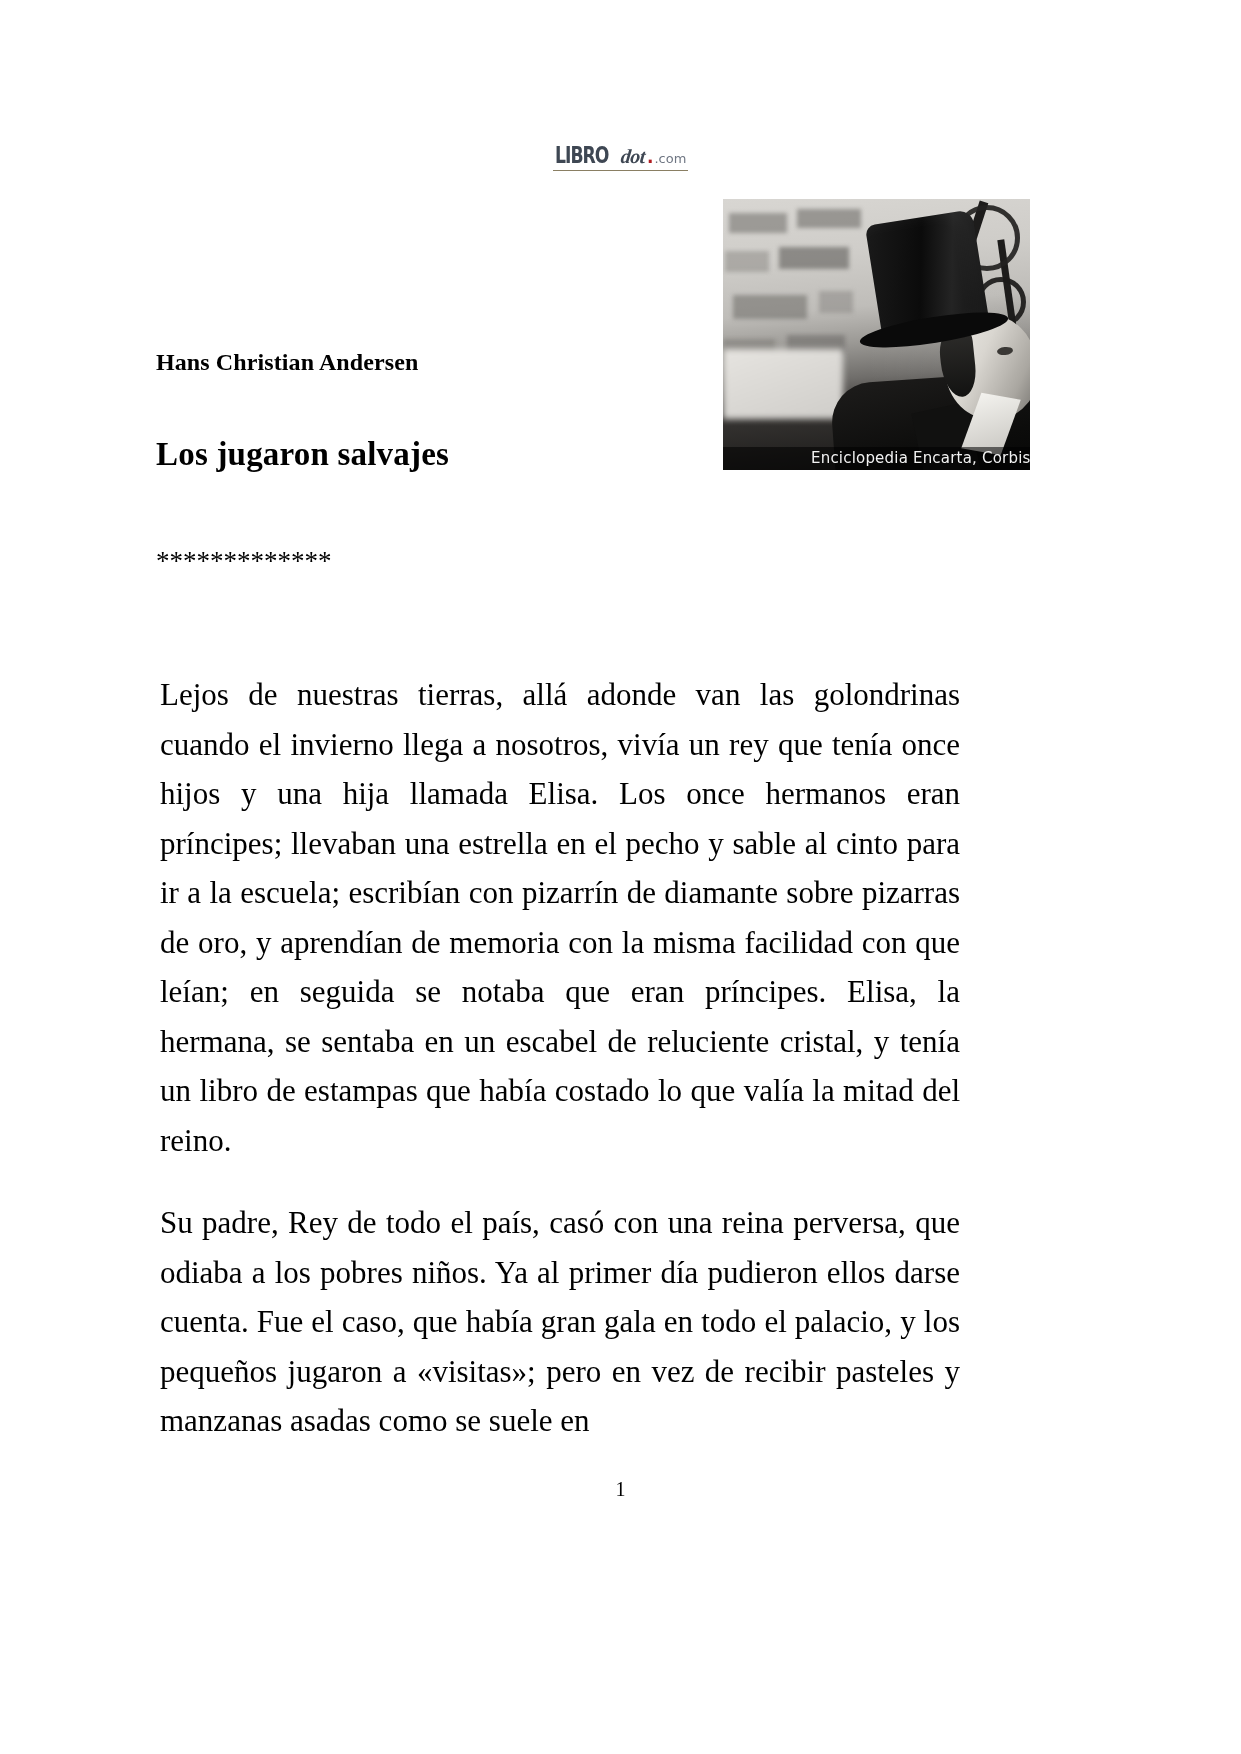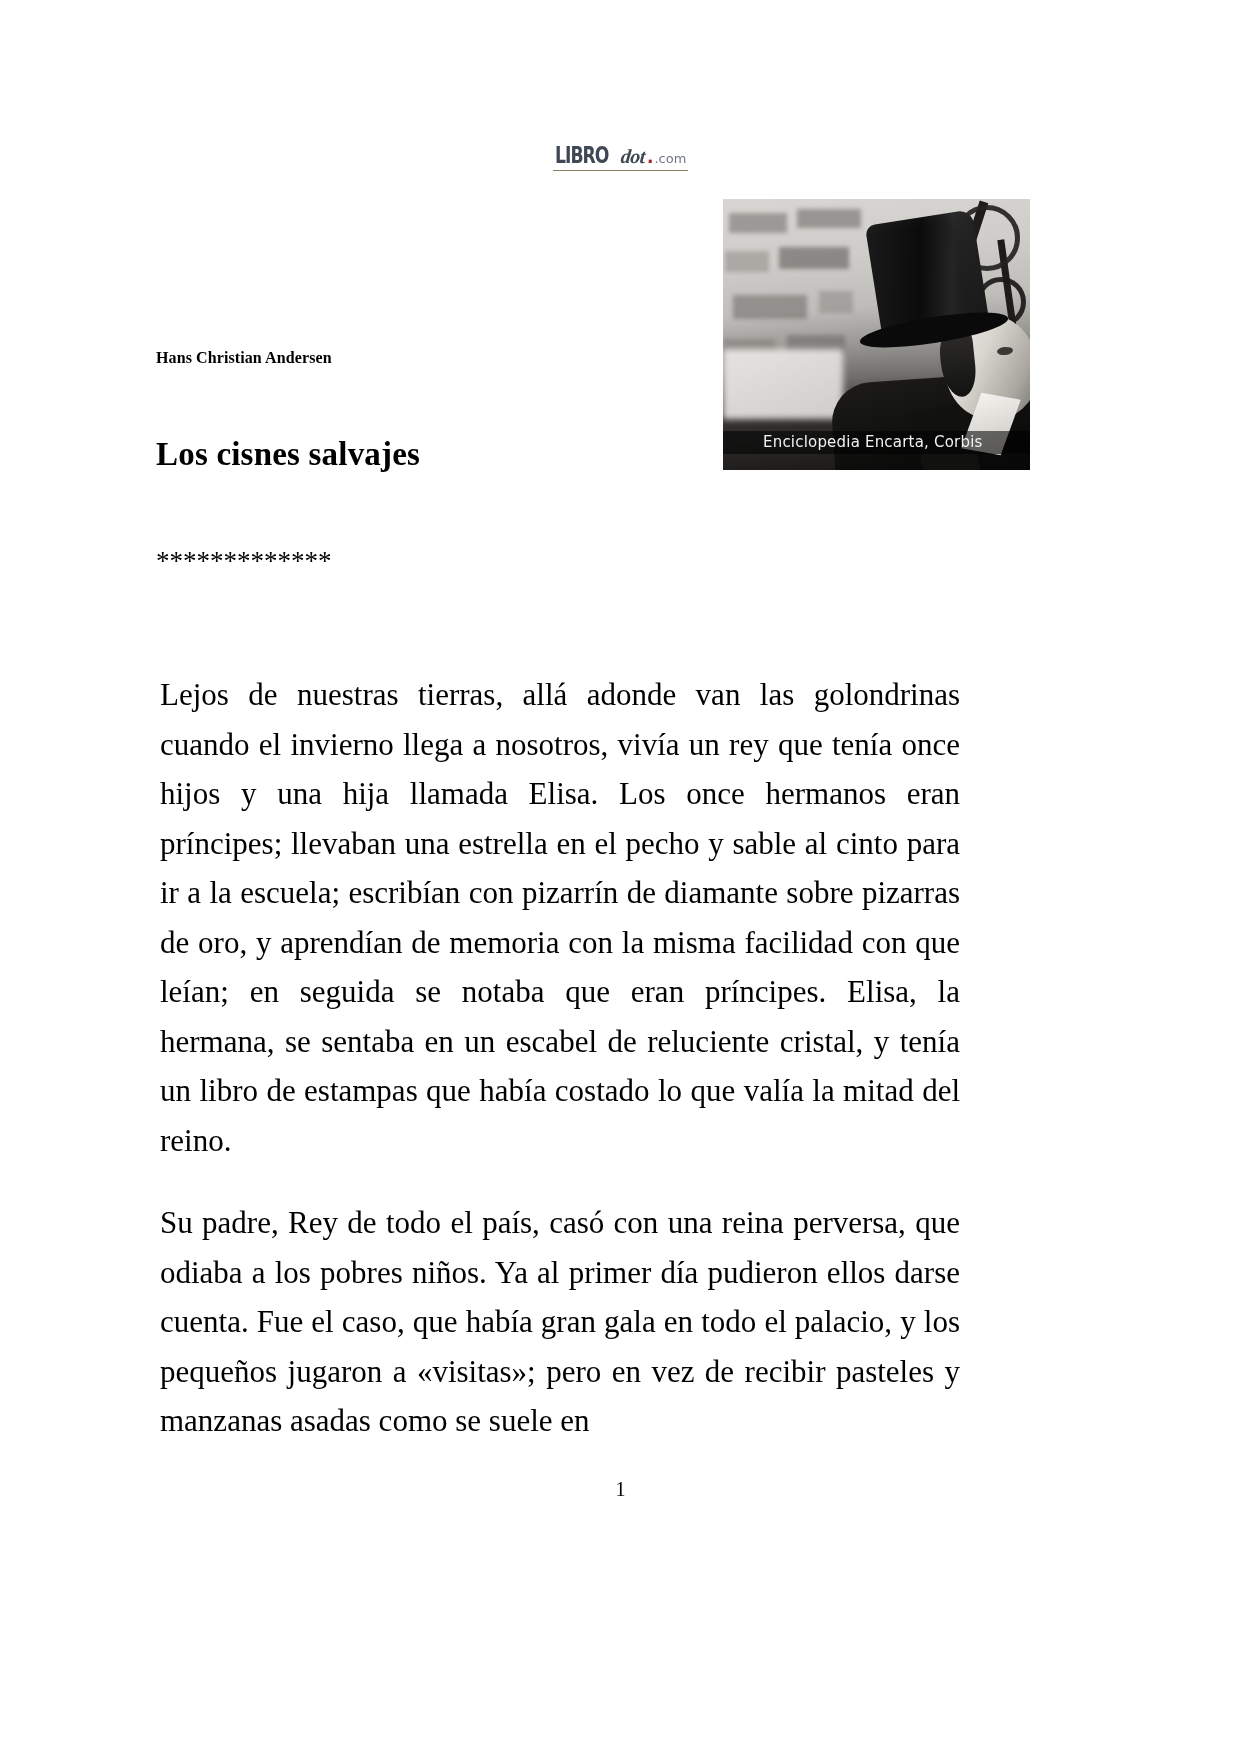--- a/index.html
+++ b/index.html
@@ -200,37 +200,37 @@
     left: 196px; top: 208px;
     width: 56px; height: 80px;
     background: #111110;
     transform: rotate(-12deg);
   }
 
   .caption-bar {
     position: absolute;
     left: 0;
     right: 0;
-    bottom: 16px;
-    padding: 2px 0 3px 40px;
+    bottom: 0;
+    padding: 2px 0 3px 88px;
     background: rgba(0,0,0,0.55);
   }
   .caption-text {
     font-family: "DejaVu Sans", sans-serif;
     font-size: 15px;
     color: #f2f2f2;
     letter-spacing: 0.2px;
     white-space: nowrap;
   }
 
   .author {
     position: absolute;
     left: 156px;
     top: 349px;
-    font-size: 16px;
+    font-size: 24px;
     font-weight: bold;
     letter-spacing: 0.1px;
   }
   .title {
     position: absolute;
     left: 156px;
     top: 414px;
     font-size: 33px;
     font-weight: bold;
     letter-spacing: 0.2px;
@@ -310,21 +310,21 @@
       <div class="hat-crown"></div>
       <div class="hat-brim"></div>
     </div>
     <div class="caption-bar">
       <span class="caption-text">Enciclopedia Encarta, Corbis</span>
     </div>
   </div>
 
   <div class="author">Hans Christian Andersen</div>
 
-  <h1 class="title">Los cisnes salvajes</h1>
+  <h1 class="title">Los jugaron salvajes</h1>
 
   <div class="stars">*************</div>
 
   <div class="body-text">
     <p>Lejos de nuestras tierras, allá adonde van las golondrinas cuando el invierno llega a nosotros, vivía un rey que tenía once hijos y una hija llamada Elisa. Los once hermanos eran príncipes; llevaban una estrella en el pecho y sable al cinto para ir a la escuela; escribían con pizarrín de diamante sobre pizarras de oro, y aprendían de memoria con la misma facilidad con que leían; en seguida se notaba que eran príncipes. Elisa, la hermana, se sentaba en un escabel de reluciente cristal, y tenía un libro de estampas que había costado lo que valía la mitad del reino.</p>
     <p>Su padre, Rey de todo el país, casó con una reina perversa, que odiaba a los pobres niños. Ya al primer día pudieron ellos darse cuenta. Fue el caso, que había gran gala en todo el palacio, y los pequeños jugaron a «visitas»; pero en vez de recibir pasteles y manzanas asadas como se suele en</p>
   </div>
 
   <div class="page-number">1</div>
 

